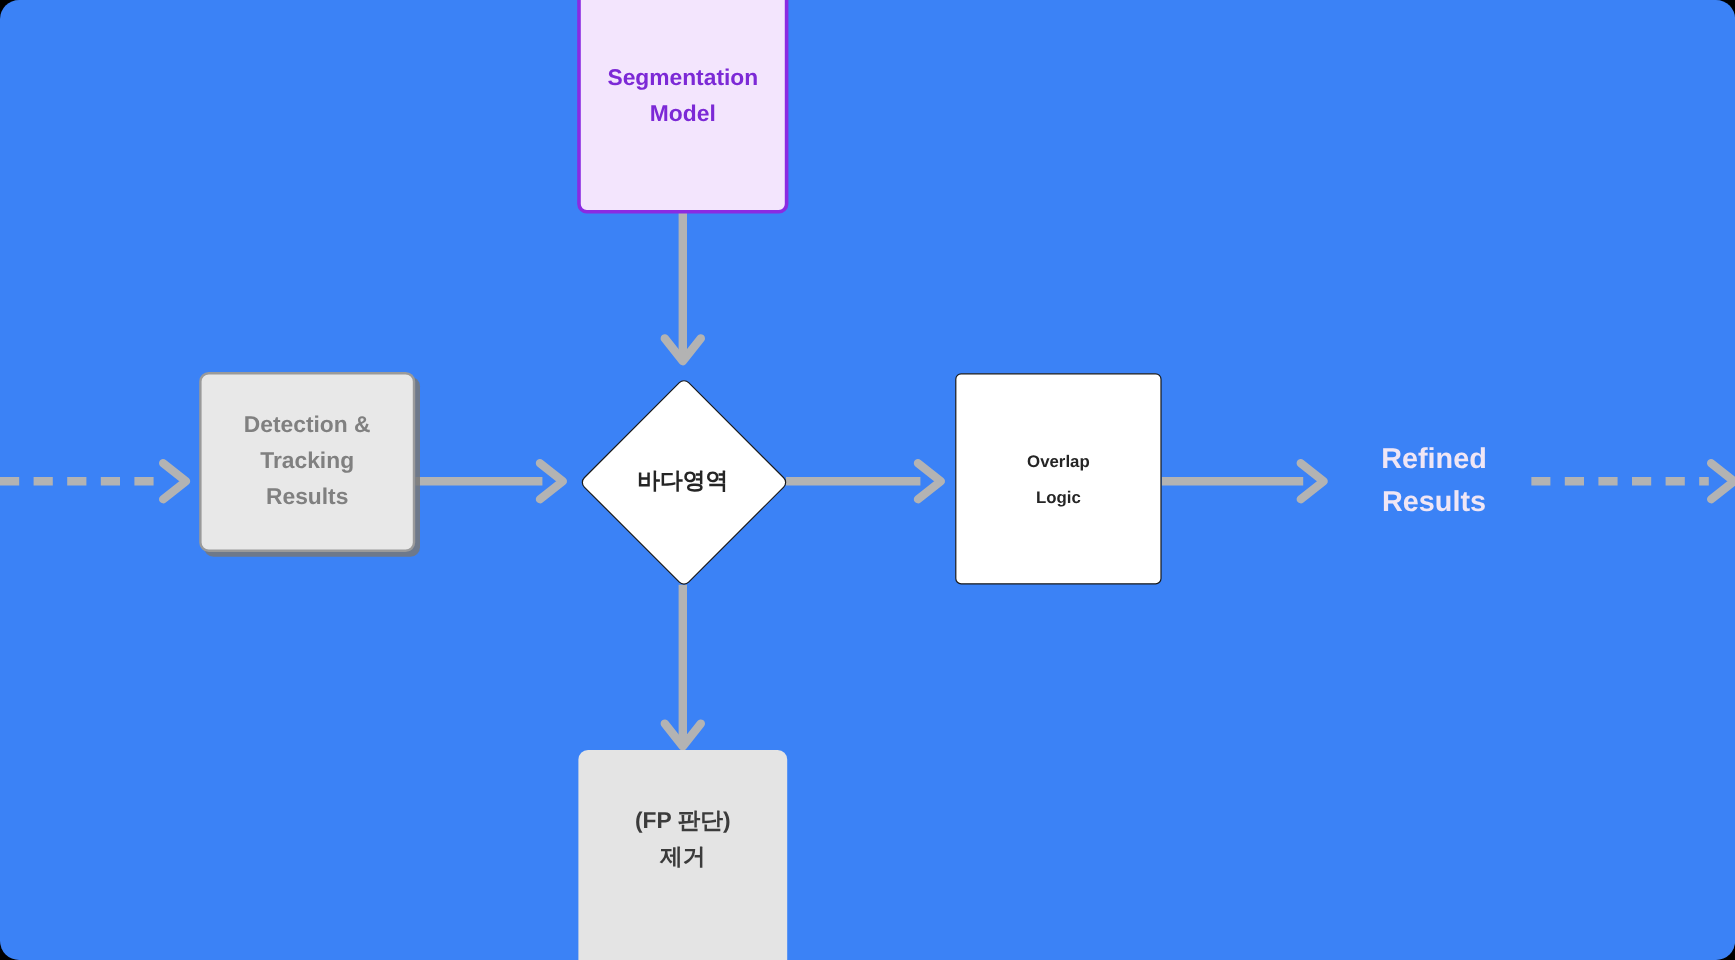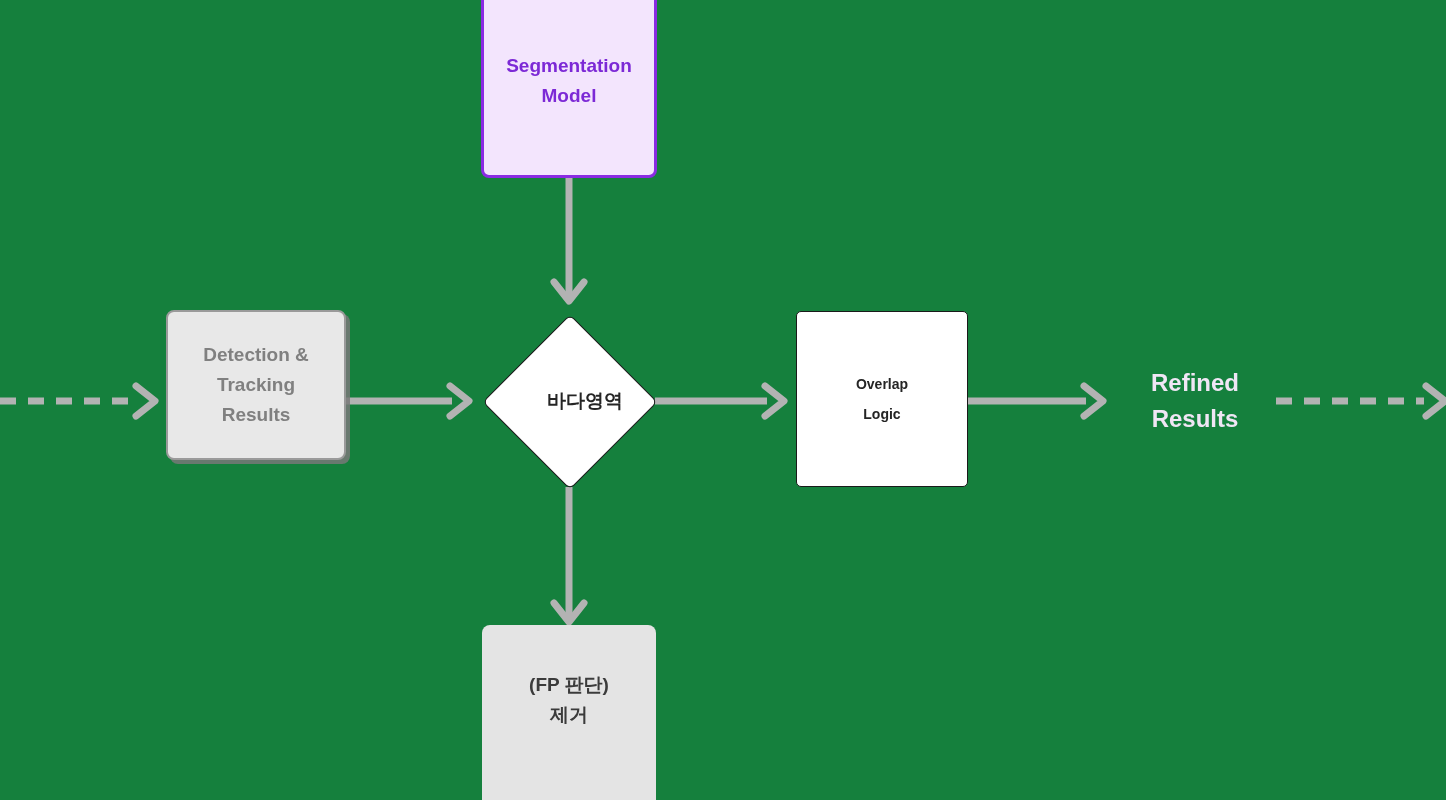--- a/index.html
+++ b/index.html
@@ -10,21 +10,22 @@
   body {
     width: 1446px;
     height: 800px;
     overflow: hidden;
     font-family: "Liberation Sans", "DejaVu Sans", sans-serif;
   }
   #canvas {
     position: relative;
     width: 1446px;
     height: 800px;
-    background: #15803d;
+    background: #3b82f6;
+    border-radius: 16px;
   }
 
   
   .node {
     position: absolute;
     box-sizing: border-box;
     display: flex;
     align-items: center;
     justify-content: center;
     text-align: center;
@@ -75,21 +76,21 @@
     height: 122px;
     margin-left: -61px;
     margin-top: -61px;
     background: #ffffff;
     border: 1.5px solid #1a1a1a;
     border-radius: 6px;
     transform: rotate(45deg);
   }
   #decision-label {
     position: absolute;
-    left: 16px;
+    left: 0;
     top: 0;
     width: 172px;
     height: 172px;
     display: flex;
     align-items: center;
     justify-content: center;
     color: #252525;
     font-size: 19px;
     font-weight: bold;
   }

